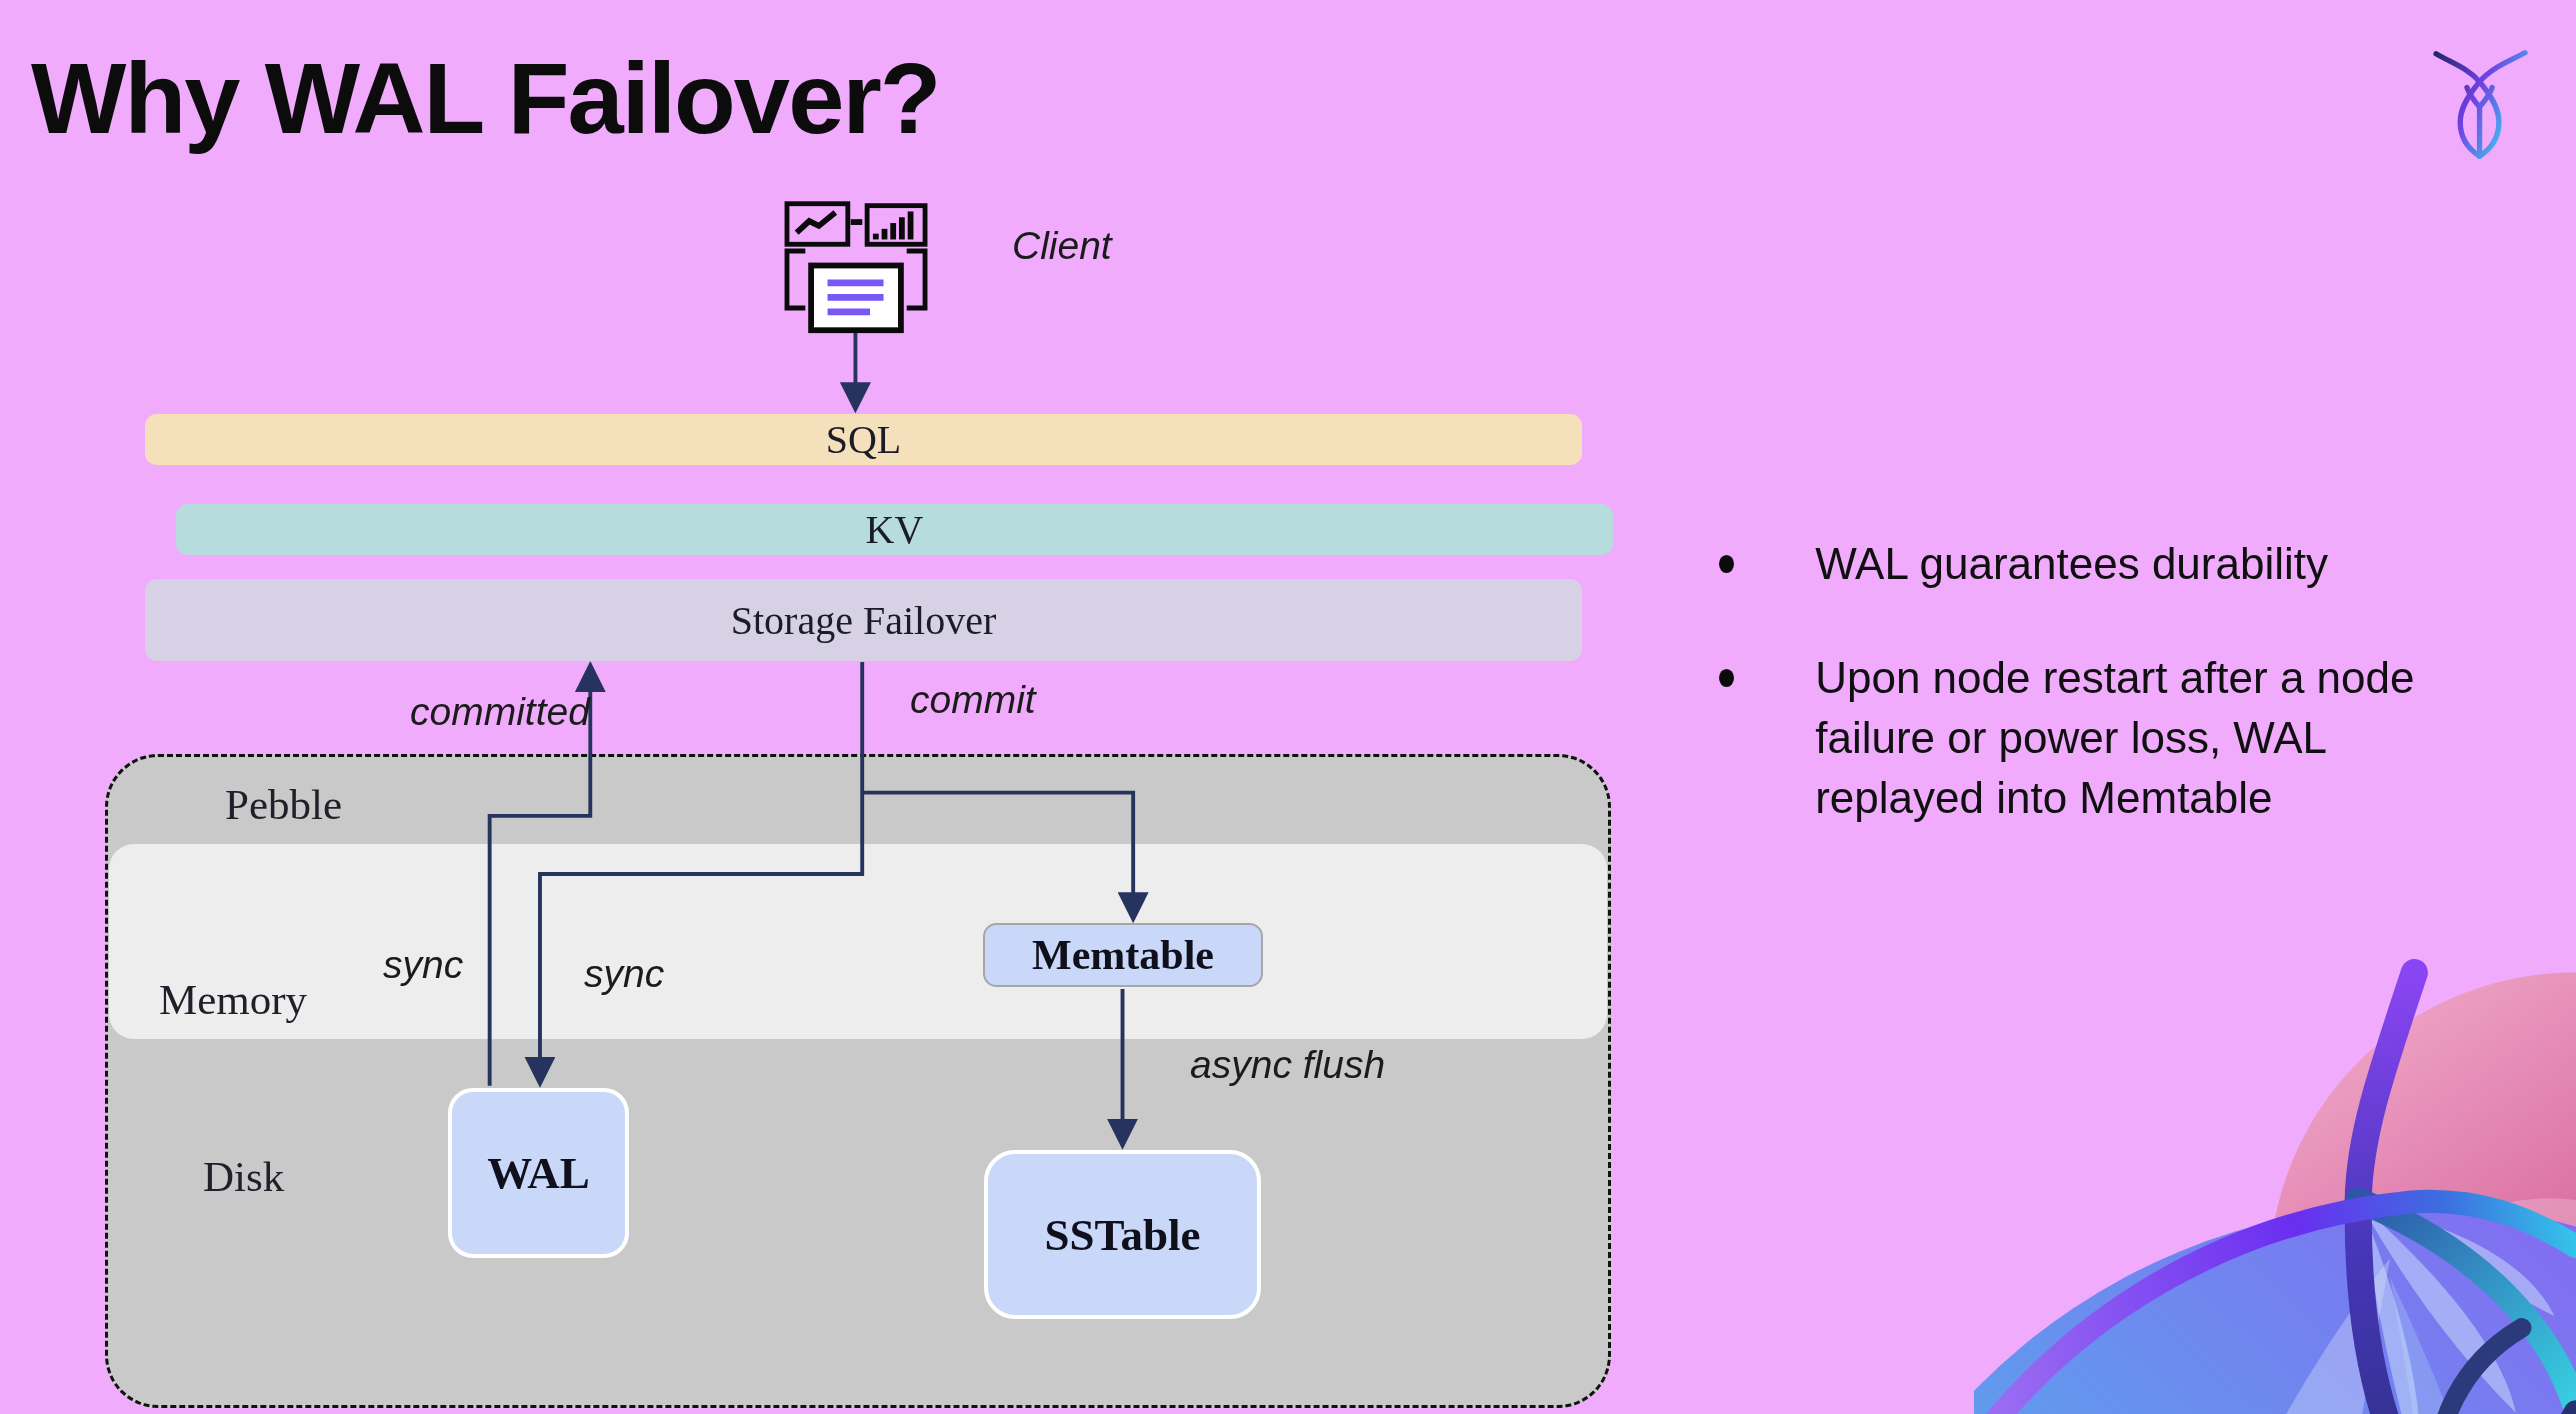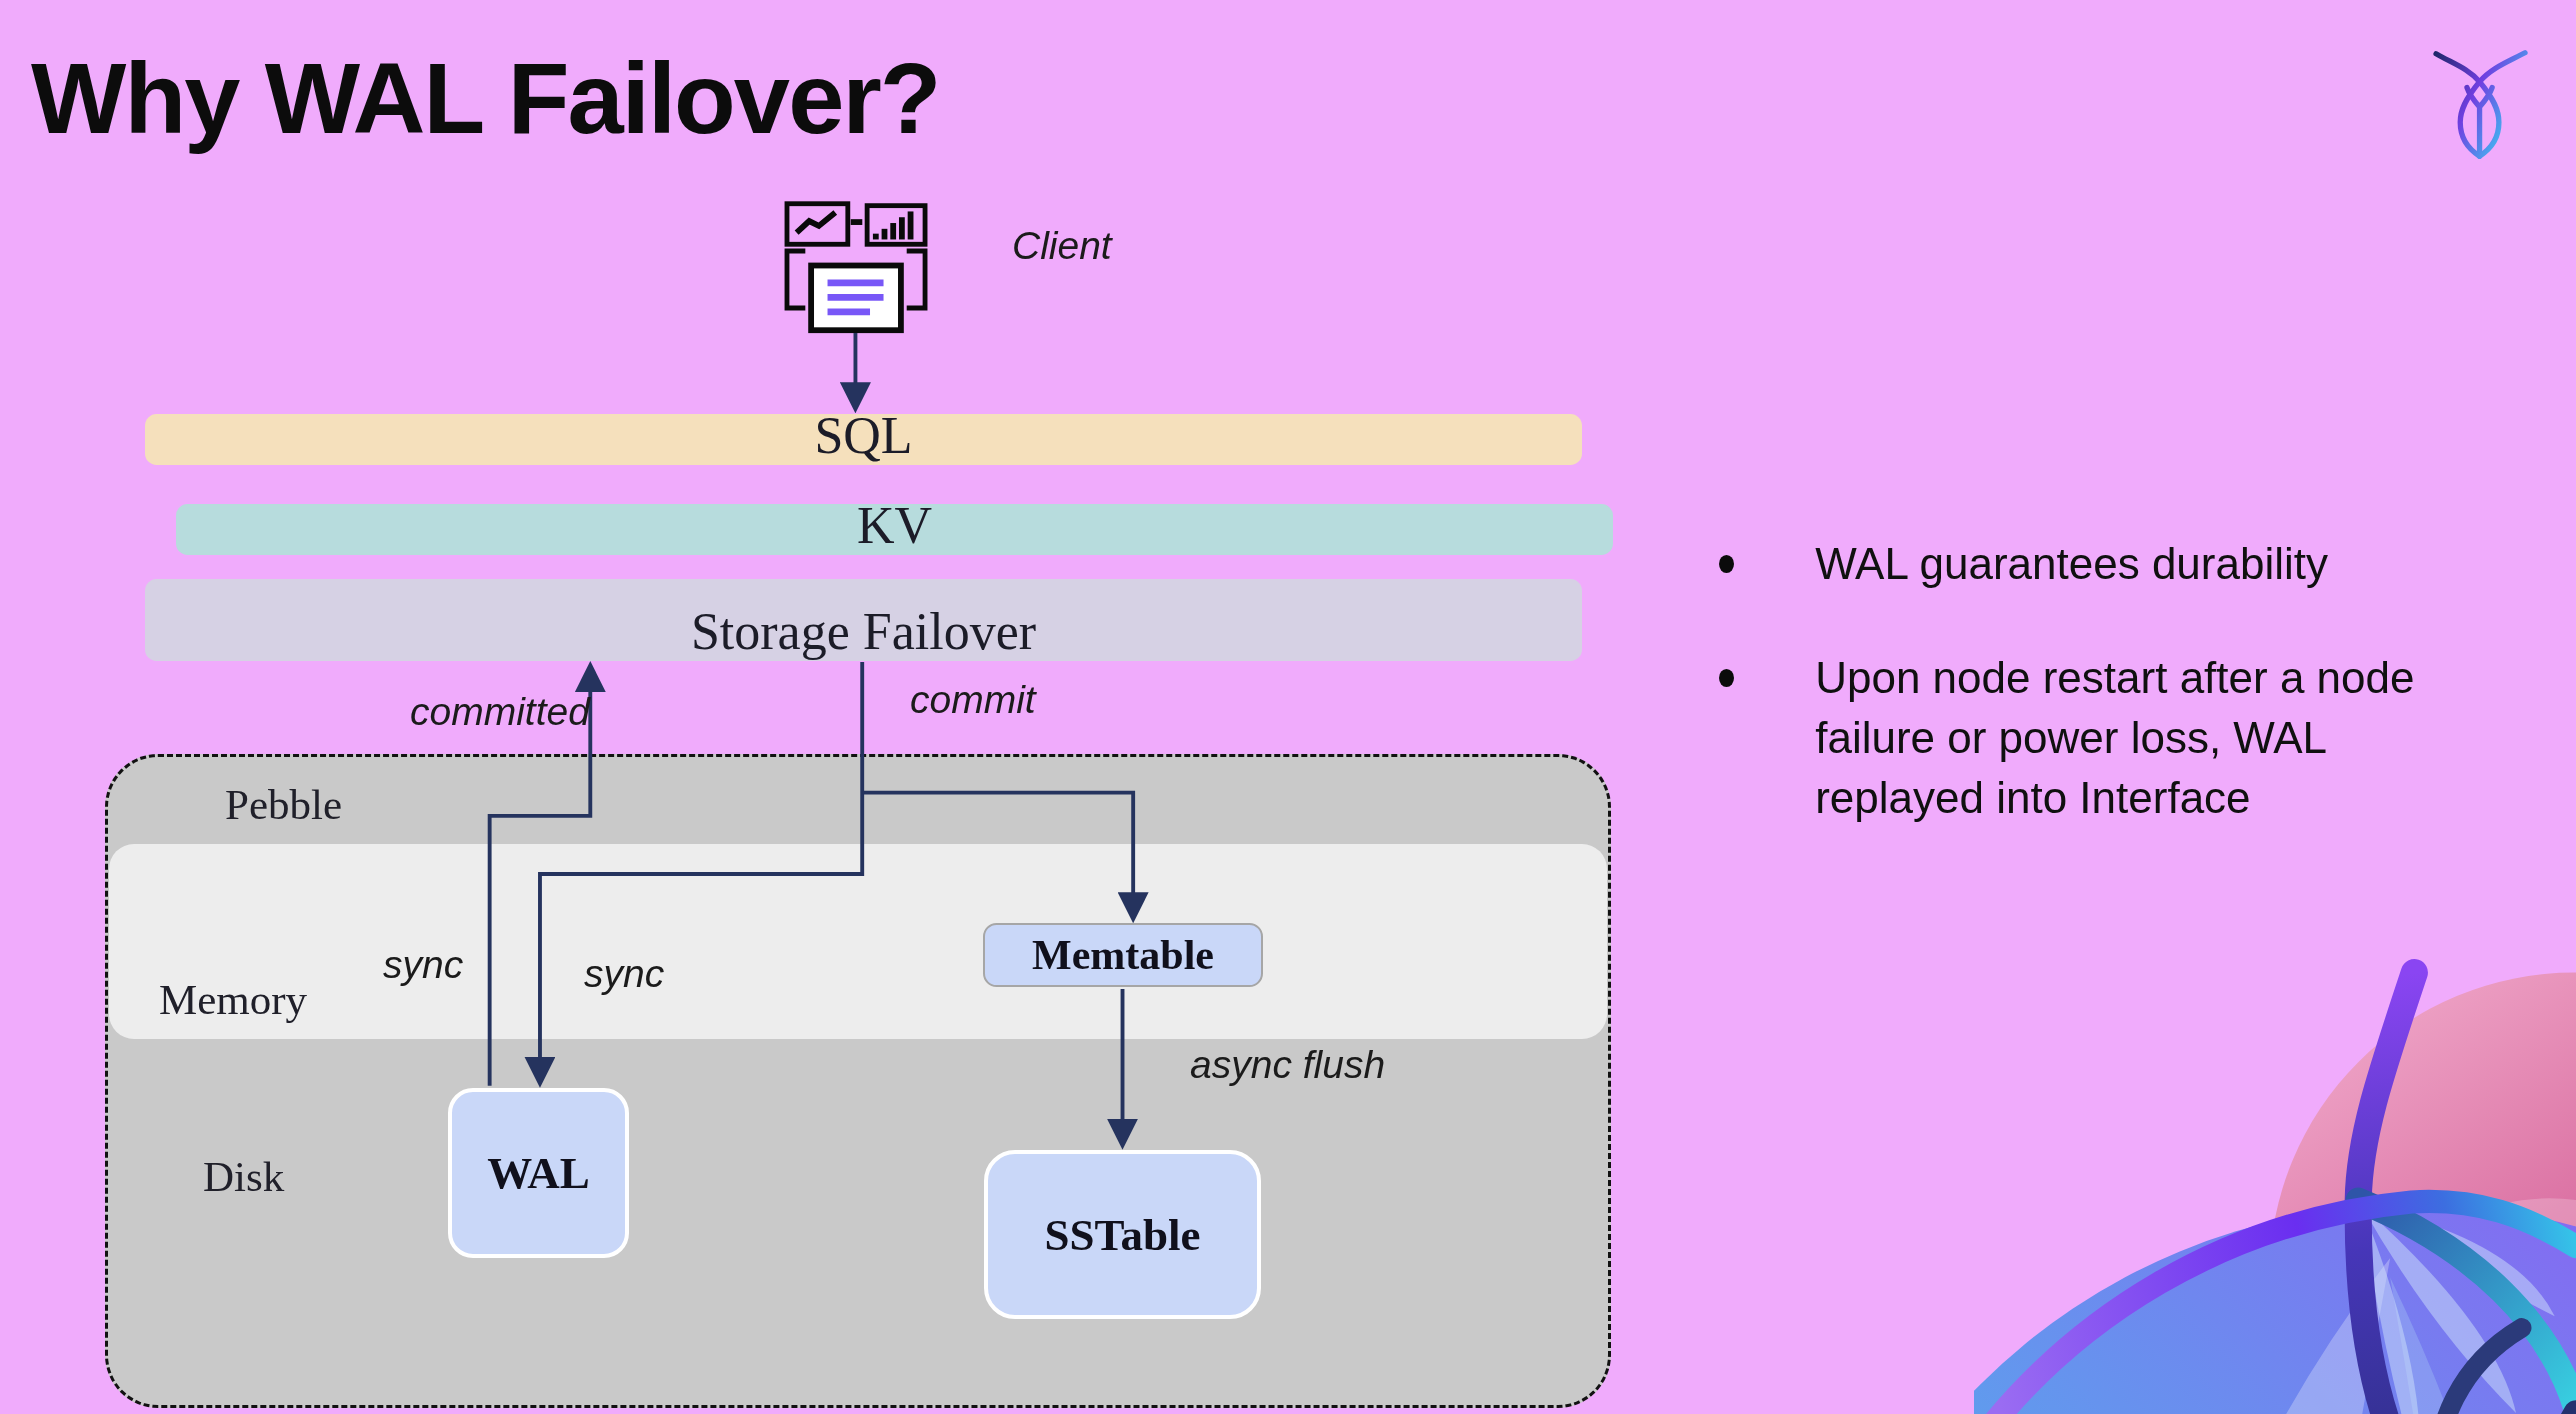--- a/index.html
+++ b/index.html
@@ -17,23 +17,23 @@
   .title{
     left:31px;top:41px;
     font-size:101px;font-weight:800;letter-spacing:-1.9px;
     color:#0c0c0c;white-space:nowrap;
   }
 
   
   .bar{
     left:145px;width:1437px;
     border-radius:11.6px;
-    display:flex;align-items:flex-end;justify-content:center;
+    display:flex;align-items:center;justify-content:center;
     font-family:"Liberation Serif",serif;
-    font-size:52px;color:#1c1c28;
+    font-size:40px;color:#1c1c28;
   }
   .bar.sql{top:414px;height:51px;background:var(--sql-bar);}
   .bar.kv{top:504px;height:51px;background:var(--kv-bar);margin-left:31px;}
   .bar.storage{top:579px;height:82px;background:var(--storage-bar);}
 
   
   .pebble{
     left:105px;top:754px;width:1506px;height:654px;
     background:var(--pebble-fill);
     border:3.9px dashed #111;border-radius:53px;
@@ -179,21 +179,21 @@
     <span>SSTable</span>
   </div>
 
   <div class="abs bullets">
     <div class="bullet">
       <span class="dot"></span>
       <span class="txt">WAL guarantees durability</span>
     </div>
     <div class="bullet">
       <span class="dot"></span>
-      <span class="txt">Upon node restart after a node failure or power loss, WAL replayed into Interface</span>
+      <span class="txt">Upon node restart after a node failure or power loss, WAL replayed into Memtable</span>
     </div>
   </div>
 
   <svg class="abs" style="left:1974px;top:958px;" width="602" height="457" viewBox="0 0 622 472">
     <defs>
       <linearGradient id="gPink" x1="0.2" y1="0" x2="0.9" y2="1">
         <stop offset="0" stop-color="#efa6c8"></stop>
         <stop offset="0.55" stop-color="#d45f96"></stop>
         <stop offset="1" stop-color="#bd3a7b"></stop>
       </linearGradient>

